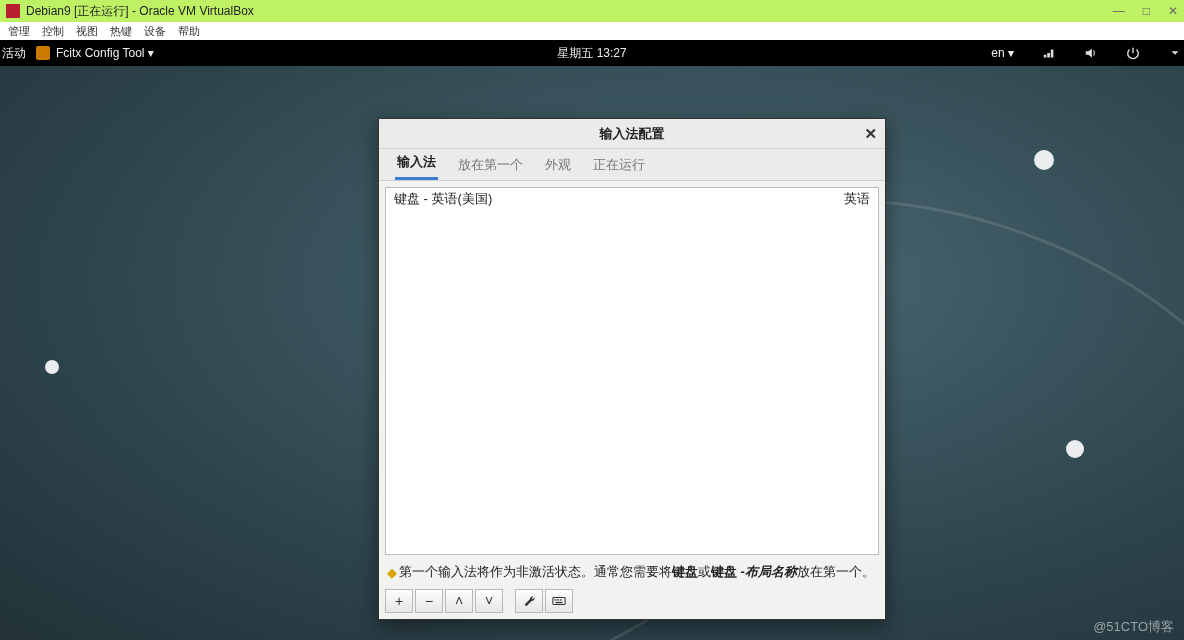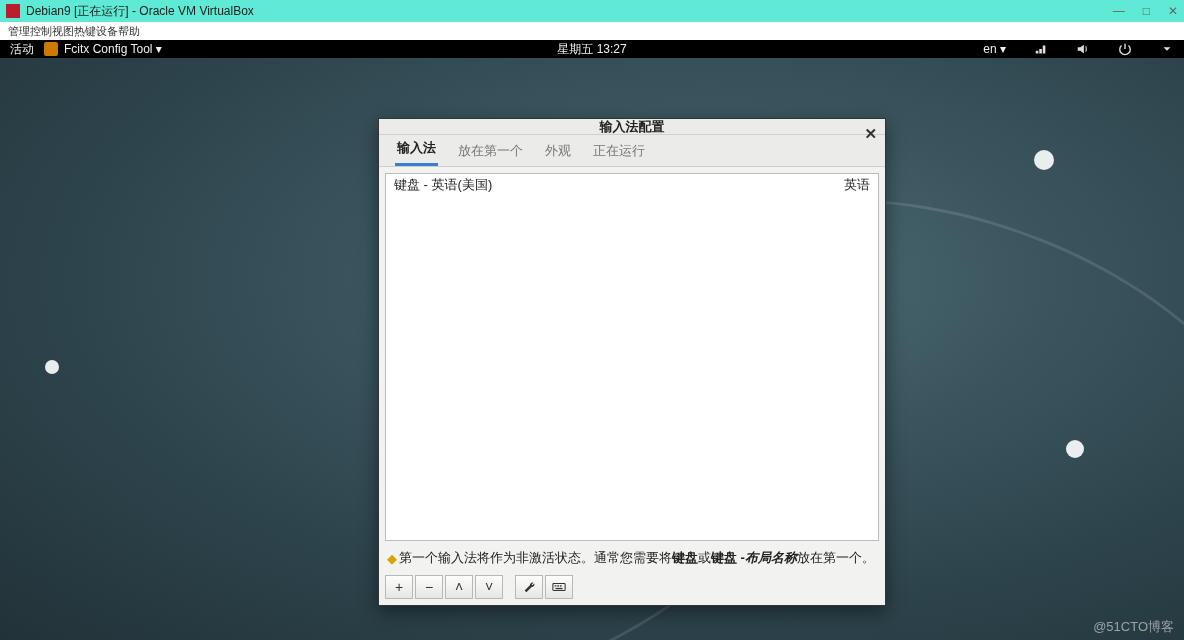--- a/index.html
+++ b/index.html
@@ -1,59 +1,59 @@
 <!DOCTYPE html>
 <html><head>
 <meta charset="utf-8">
 <style>
 * { margin: 0; padding: 0; box-sizing: border-box; font-family: "Microsoft YaHei", "SimSun", sans-serif; }
 body { width: 1184px; height: 640px; overflow: hidden; background: #fff; position: relative; }
 
 
-.vbox-titlebar { height: 22px; display: flex; align-items: center; padding: 0 6px; font-size: 12px; color: #222; background: #5eead4; }
+.vbox-titlebar { height: 22px; display: flex; align-items: center; padding: 0 6px; font-size: 12px; color: #222; background: #bef264; }
 .vbox-titlebar .vb-logo { width: 14px; height: 14px; background: #b91e2e; margin-right: 6px; display:inline-block; }
 .vbox-titlebar .win-controls { margin-left: auto; display: flex; gap: 18px; color: #666; }
 .vbox-titlebar .win-controls span { cursor: default; }
-.vbox-menu { height: 18px; display: flex; align-items: center; padding: 0 8px; font-size: 11px; color: #333; background:#fff; }
+.vbox-menu { height: 18px; display: flex; align-items: center; gap: 12px; padding: 0 8px; font-size: 11px; color: #333; background:#fff; }
 
 
 .guest {
   position: relative;
   width: 100%;
   height: 600px;
   background: radial-gradient(ellipse at 60% 40%, #4e6c76 0%, #3a545d 35%, #2d434b 65%, #223238 100%);
   overflow: hidden;
 }
 .swirl { position:absolute; border: 3px solid rgba(255,255,255,0.12); border-radius: 50%; }
 .swirl.s1 { width: 900px; height: 560px; left: -80px; top: 110px; transform: rotate(-10deg); border-top-color:transparent; border-left-color:transparent;}
 .swirl.s2 { width: 700px; height: 420px; right: -120px; top: 180px; transform: rotate(20deg); border-bottom-color:transparent; border-right-color:transparent;}
 .dot { position:absolute; border-radius:50%; background:rgba(255,255,255,0.9);}
 .dot.d1 { width:20px; height:20px; right:130px; top:110px;}
 .dot.d2 { width:18px; height:18px; right:100px; top:400px;}
 .dot.d3 { width:14px; height:14px; left:45px; top:320px;}
 
 
-.gnome-bar { position: relative; height: 18px; background: #000; color: #eee; display: flex; align-items: center; font-size: 12px; padding: 0 10px; z-index:5;}
+.gnome-bar { position: relative; height: 26px; background: #000; color: #eee; display: flex; align-items: center; font-size: 12px; padding: 0 2px; z-index:5;}
 .gnome-bar .app-ico { width:14px; height:14px; background:#cc7a00; border-radius:2px; margin: 0 6px 0 10px; display:inline-block;}
 .gnome-bar .center { position:absolute; left:50%; transform:translateX(-50%);}
 .gnome-bar .right { margin-left:auto; display:flex; align-items:center; gap:28px;}
 .sysicon { display:inline-flex; align-items:center; justify-content:center; }
 .sysicon svg { width:14px; height:14px; fill:#ddd; }
 
 
 .dialog {
   position: absolute;
   left: 378px; top: 78px;
   width: 508px;
   background: #f2f2f0;
   border: 1px solid #333;
   box-shadow: 0 6px 18px rgba(0,0,0,0.45);
   z-index: 10;
 }
-.dlg-title { height: 16px; display:flex; align-items:center; justify-content:center; position:relative; font-size:13px; font-weight:600; color:#222; background:#ebebe9; border-bottom:1px solid #cfcfcd;}
+.dlg-title { height: 30px; display:flex; align-items:center; justify-content:center; position:relative; font-size:13px; font-weight:600; color:#222; background:#ebebe9; border-bottom:1px solid #cfcfcd;}
 .dlg-title .close { position:absolute; right:8px; top:6px; font-size:15px; font-weight:bold; color:#333; cursor:default;}
 .tabs { height: 32px; display:flex; align-items:flex-end; gap:18px; padding: 0 16px; font-size:13px; color:#777; background:#ebebe9; border-bottom:1px solid #cfcfcd;}
 .tabs .tab { padding: 0 2px 6px 2px; cursor:default;}
 .tabs .tab.active { color:#222; font-weight:600; border-bottom: 3px solid #3a7fcf; }
 .list-area { background:#fff; border:1px solid #bdbdbd; margin:6px; height: 368px; overflow:hidden;}
 .list-row { display:flex; justify-content:space-between; padding: 2px 8px; font-size:13px; color:#222;}
 .list-row.selected { background:#3a72c6; color:#fff;}
 .hint-row { margin: 0 6px; padding: 2px 2px; font-size:13px; color:#222; display:flex; align-items:center;}
 .hint-row .diamond { color:#d9a400; margin-right:2px;}
 .hint-row .em { font-weight:700;}

